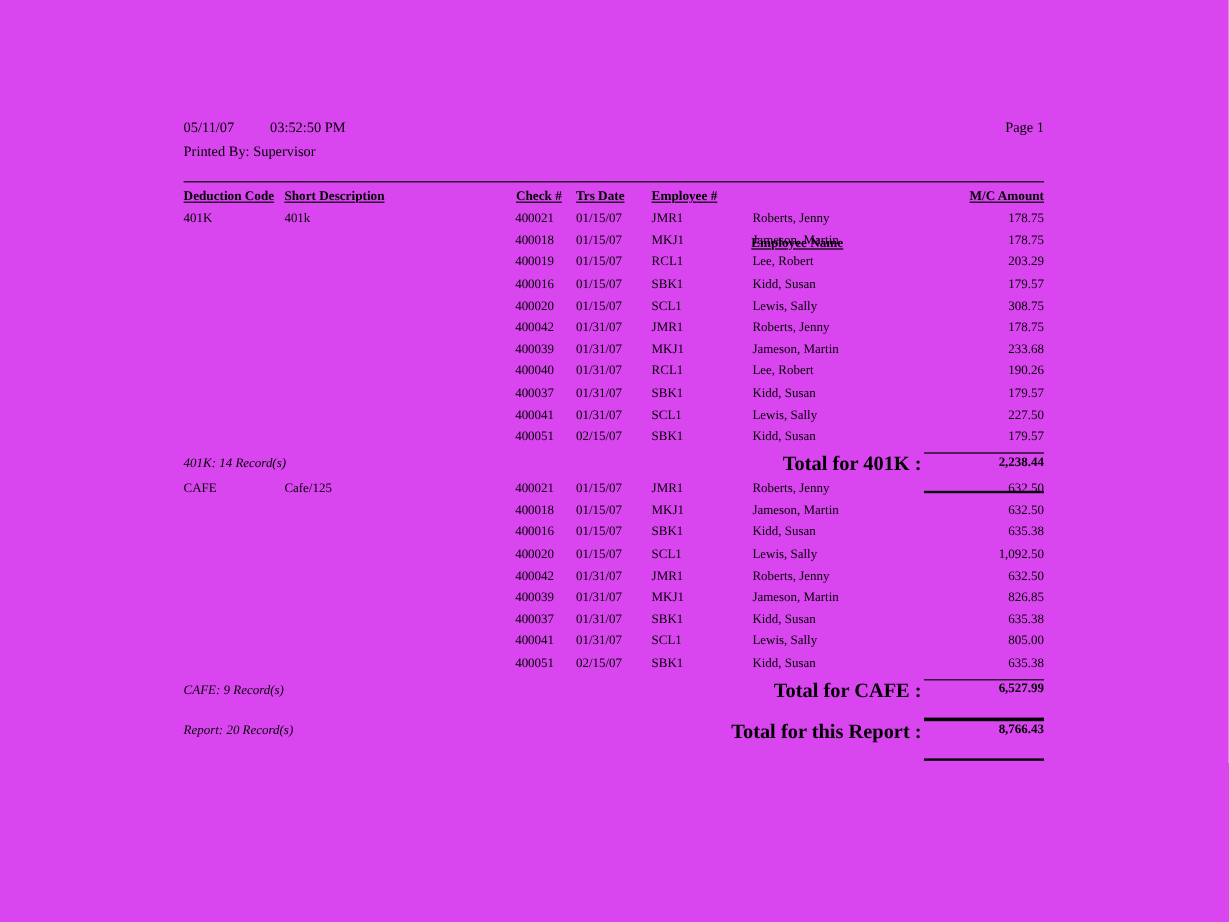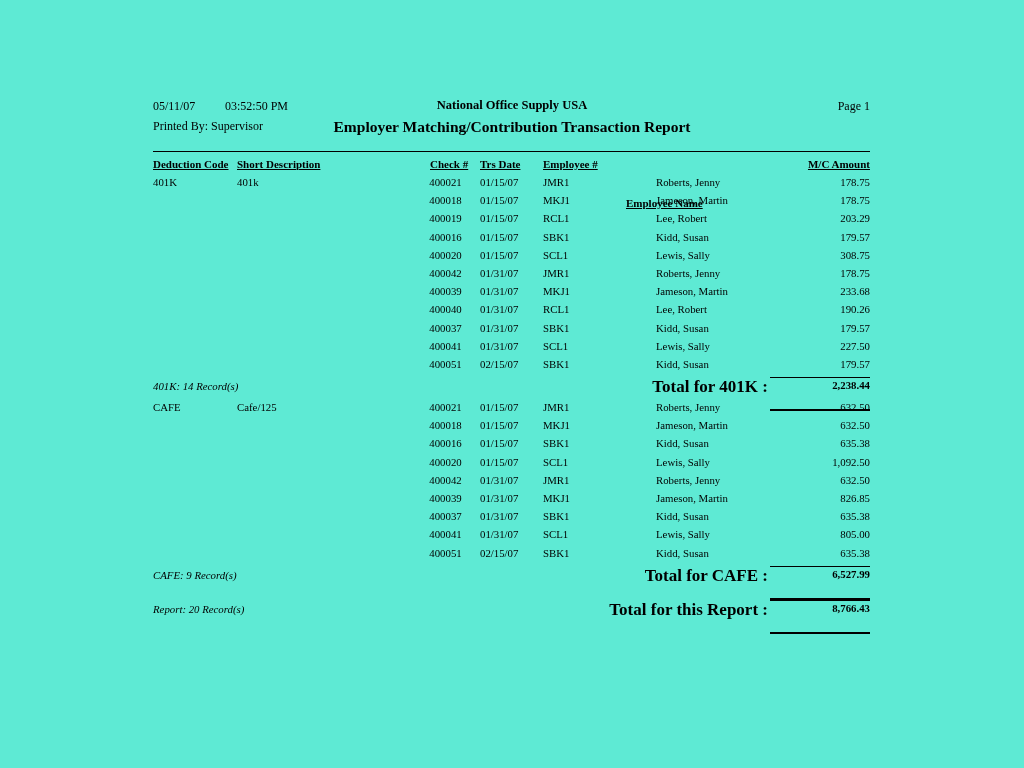--- a/index.html
+++ b/index.html
@@ -1,37 +1,37 @@
 <!DOCTYPE html>
 <html><head>
 <meta charset="utf-8">
 <style>
   * { margin:0; padding:0; box-sizing:border-box; }
   html,body { width:1024px; height:768px; background:#ffffff; }
   body { font-family:"Liberation Serif", serif; color:#000; position:relative; }
-  .page { position:absolute; left:0; top:0; width:1024px; height:768px; background:#5eead4; }
+  .page { position:absolute; left:0; top:0; width:1024px; height:768px; background:#d946ef; }
   .abs { position:absolute; }
   .hdr-small { font-size:12px; }
   .hdr-center { left:0; right:0; text-align:center; font-weight:bold; font-size:12.5px; }
   .page-num { left:770px; width:100px; text-align:right; font-size:12px; }
   .report-title { left:0; right:0; text-align:center; font-weight:bold; font-size:15.5px; }
   .top-rule { left:153px; width:717px; border-top:1px solid #000; height:0; }
 
   .col-head { font-size:11px; font-weight:bold; text-decoration:underline; position:absolute; white-space:nowrap; }
 
   #rows { position:absolute; left:0; top:176px; right:0; }
   .row { position:relative; height:18.2px; font-size:10.8px; }
   .row span { position:absolute; top:0; white-space:nowrap; }
 
   .c-ded  { left:153px; }
   .c-desc { left:237px; }
   .c-check{ left:418px; width:55px; text-align:center; }
   .c-date { left:480px; }
   .c-emp  { left:543px; }
-  .c-name { left:656px; }
+  .c-name { left:627px; }
   .c-amt  { left:740px; width:130px; text-align:right; }
 
   .h-ded  { left:153px; }
   .h-desc { left:237px; }
   .h-check{ left:430px; width:55px; text-align:left; }
   .h-date { left:480px; }
   .h-emp  { left:543px; }
   .h-name { left:626px; }
   .h-amt  { left:740px; width:130px; text-align:right; }
 
@@ -43,24 +43,22 @@
 
   .report-footer { position:relative; height:26px; font-size:10.8px; margin-top:9px; }
 </style>
 </head>
 <body>
 
 <div class="page">
 
   <div class="abs hdr-small" style="left:153px; top:99px;">05/11/07</div>
   <div class="abs hdr-small" style="left:225px; top:99px;">03:52:50 PM</div>
-  <div class="abs hdr-center" style="top:98px;">National Office Supply USA</div>
   <div class="abs page-num" style="top:99px;">Page 1</div>
   <div class="abs hdr-small" style="left:153px; top:119px;">Printed By: Supervisor</div>
-  <div class="abs report-title" style="top:118px;">Employer Matching/Contribution Transaction Report</div>
 
   <div class="abs top-rule" style="top:151px;"></div>
 
   <div>
     <span class="col-head h-ded" style="top:158px;">Deduction Code</span>
     <span class="col-head h-desc" style="top:158px;">Short Description</span>
     <span class="col-head h-check" style="top:158px;">Check #</span>
     <span class="col-head h-date" style="top:158px;">Trs Date</span>
     <span class="col-head h-emp" style="top:158px;">Employee #</span>
     <span class="col-head h-name" style="top:158px;margin-top:39px;">Employee Name</span>

